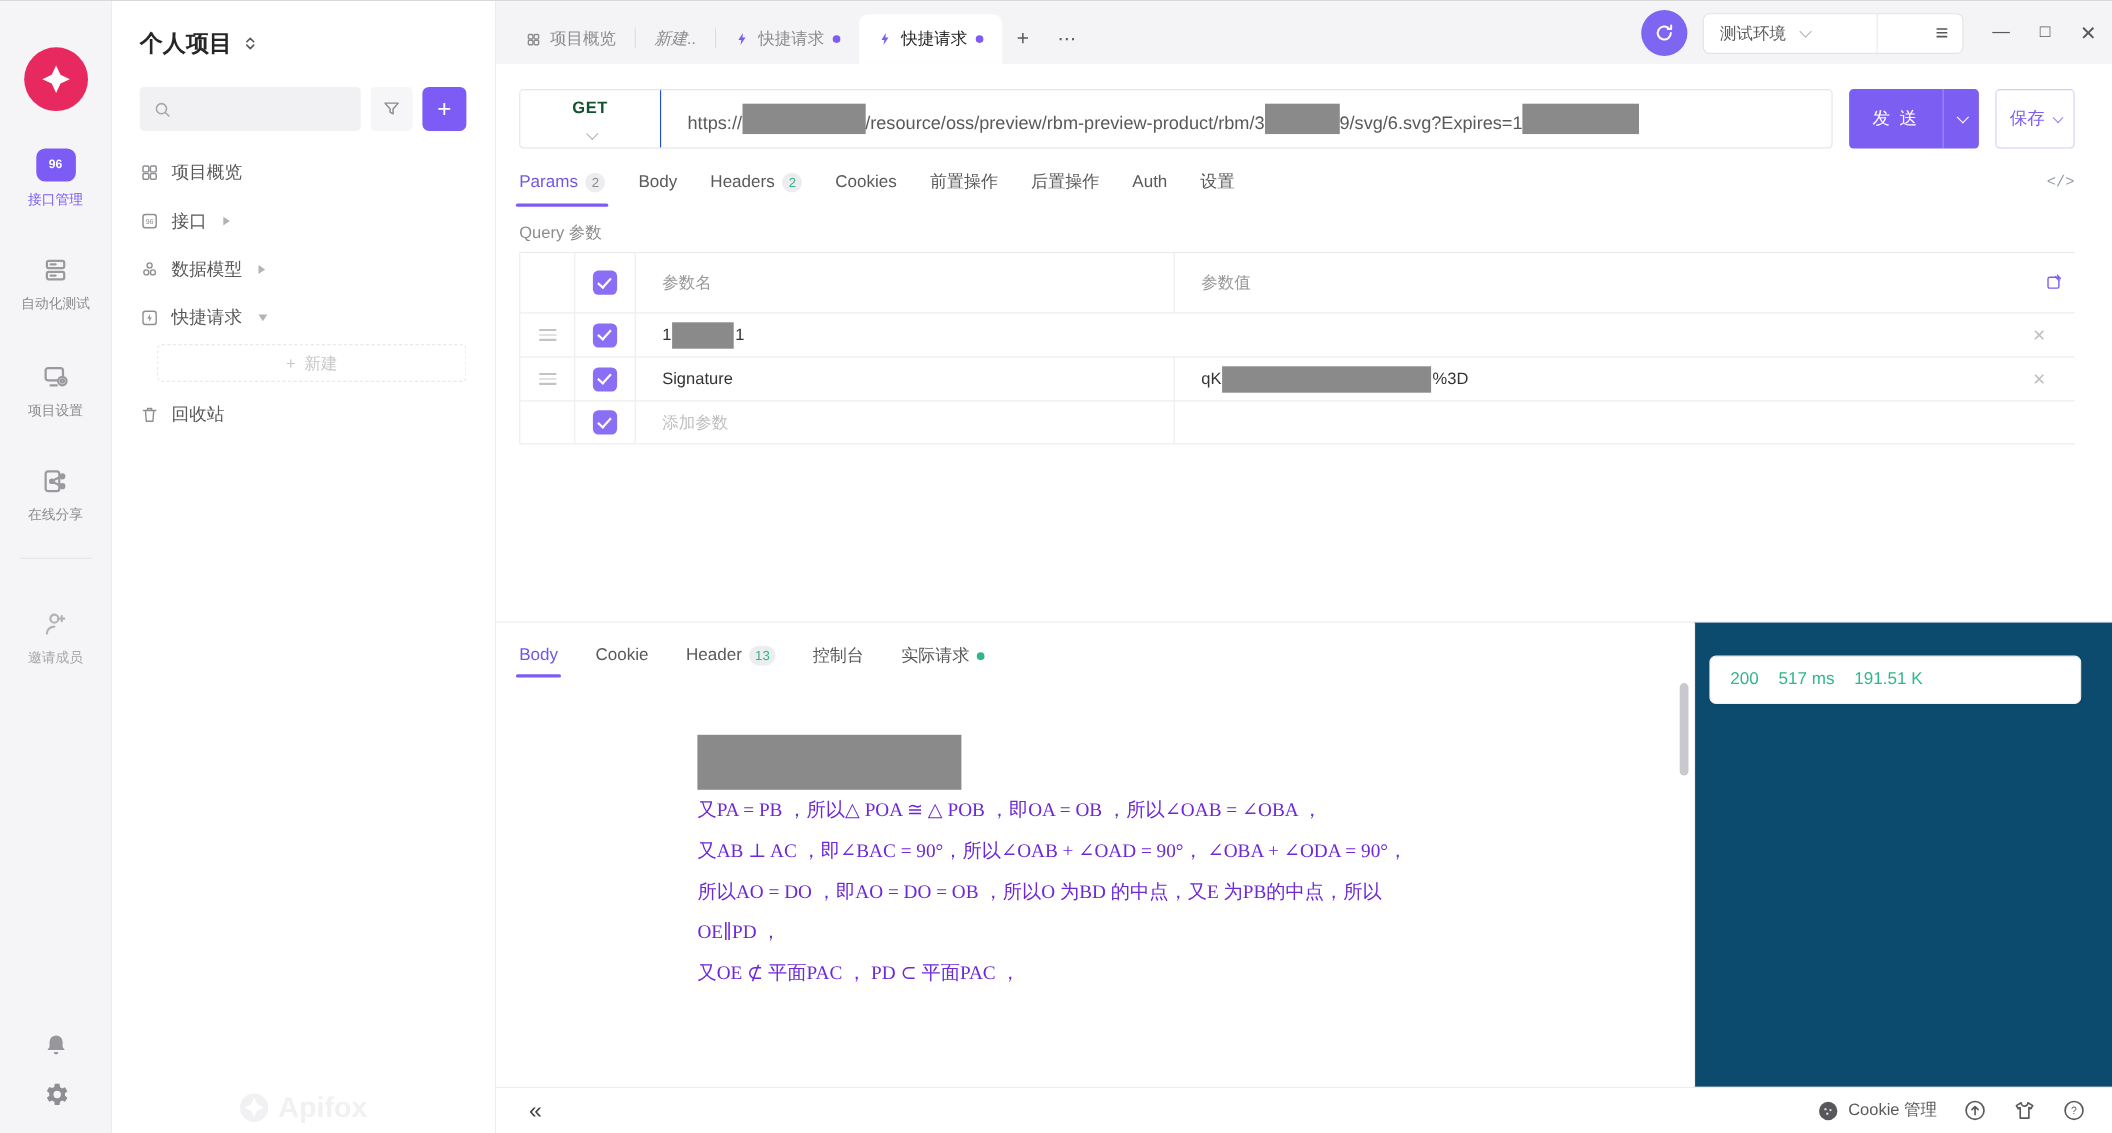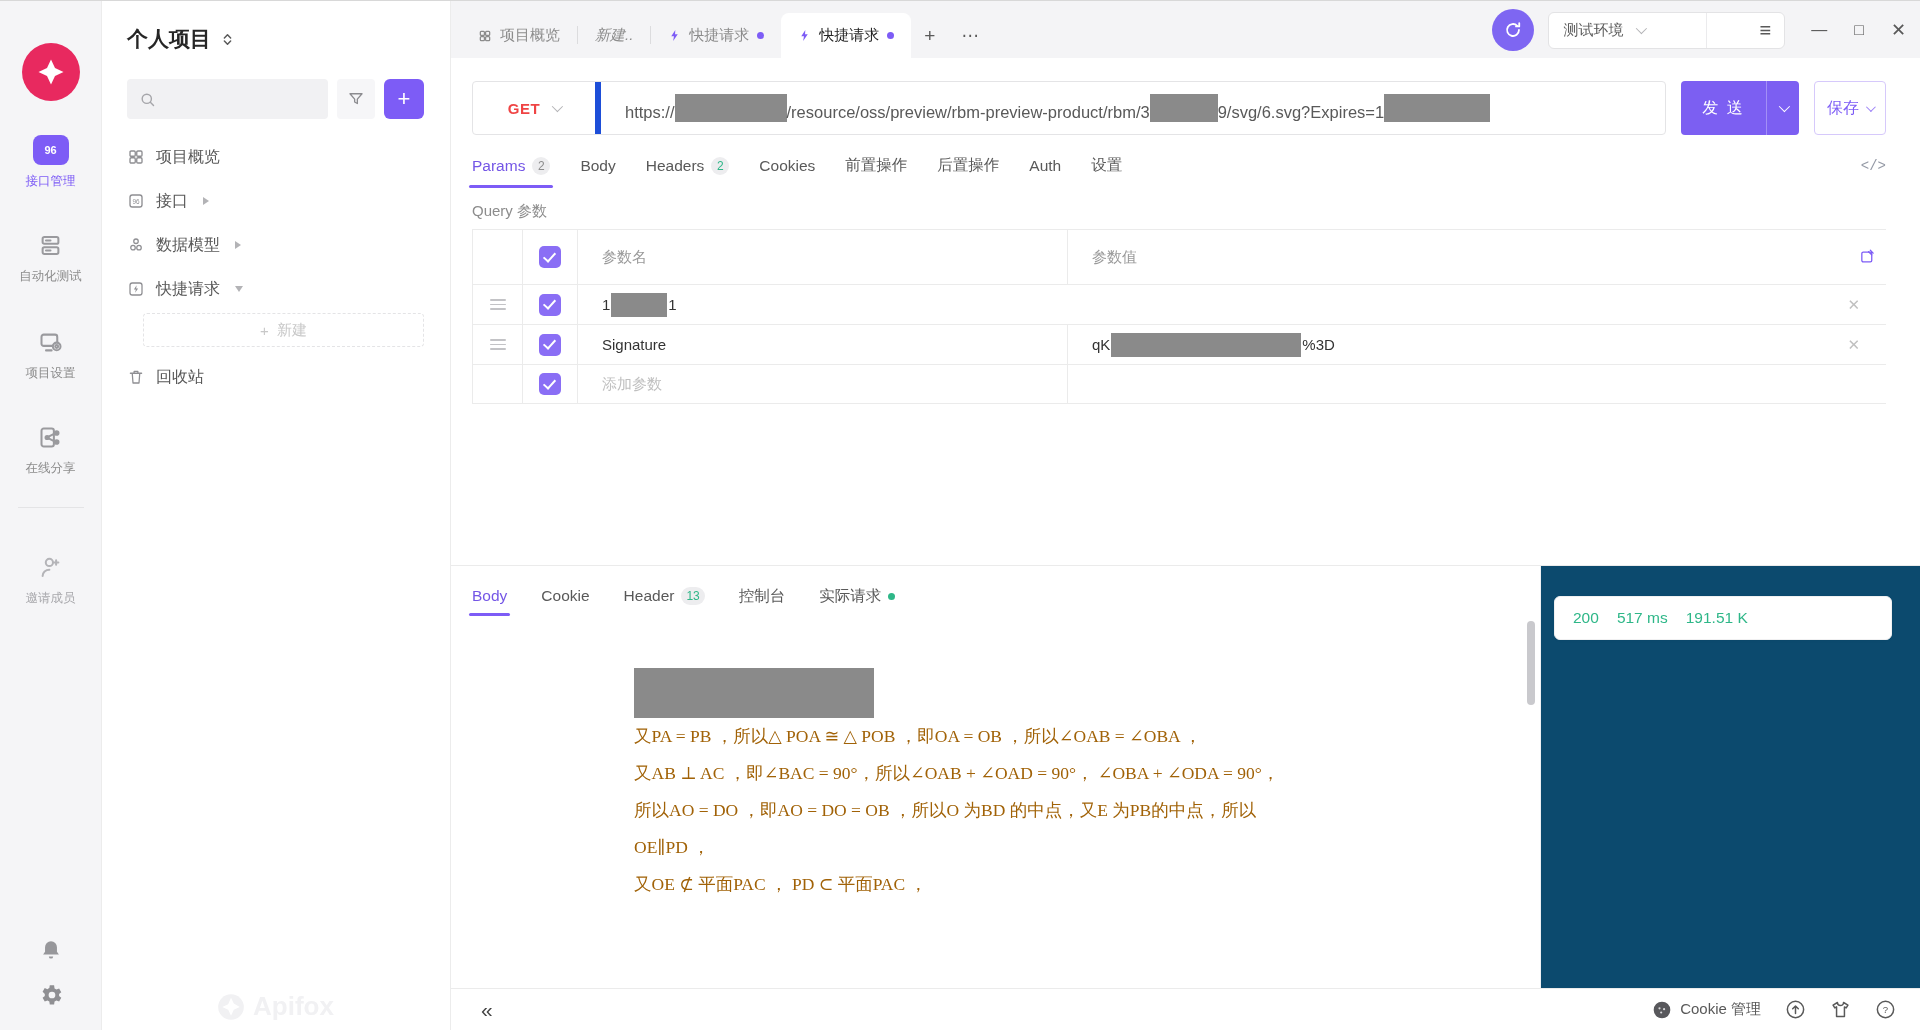--- a/index.html
+++ b/index.html
@@ -46,21 +46,21 @@
   .env-label { padding:0 12px 0 15px; font-size:15px; color:#595959; }
   .chev { width:8px; height:8px; border-right:1.6px solid #b3b3b6; border-bottom:1.6px solid #b3b3b6; transform:rotate(45deg) translateY(-2px); }
   .env-div { width:1px; height:35px; background:#ebebed; margin-left:12px; }
   .menu-glyph { padding:0 13px; font-size:20px; color:#595959; cursor:pointer; }
   .win-controls { display:flex; align-items:center; gap:27px; margin-left:12px; font-size:16px; color:#595959; }
   .win-controls span { cursor:pointer; }
 
   
   .urlrow { margin:23px 34px 0 21px; display:flex; gap:15px; flex-shrink:0; }
   .urlbox { flex:1; height:54px; border:1px solid #e4e4e6; border-radius:4px; background:#fff; display:flex; align-items:center; min-width:0; }
-  .method { width:128px; height:100%; border-right:6px solid #1d4ed8; display:flex; align-items:center; justify-content:center; gap:12px; color:#ef4444; font-weight:bold; font-size:15px; letter-spacing:.5px; cursor:pointer; }
+  .method { width:128px; height:100%; border-right:1px solid #1d4ed8; display:flex; align-items:center; justify-content:center; gap:12px; color:#14532d; font-weight:bold; font-size:15px; letter-spacing:.5px; cursor:pointer;flex-direction:column; }
   .urltext { flex:1; padding:0 18px 0 24px; font-size:16.5px; color:#595959; white-space:nowrap; overflow:hidden; display:flex; align-items:flex-end; }
   .redact { display:inline-block; height:28px; background:#8a8a8a; vertical-align:middle; flex-shrink:0; }
   .send-btn { width:118px; height:54px; background:#7c5ff2; border-radius:4px; color:#fff; font-size:16px; display:flex; align-items:stretch; cursor:pointer; }
   .send-main { flex:1; display:flex; align-items:center; justify-content:center; letter-spacing:2px; }
   .send-sep { width:1px; background:rgba(255,255,255,.3); }
   .send-caret { width:32px; display:flex; align-items:center; justify-content:center; }
   .send-caret .chev { border-color:#fff; }
   .save-btn { width:72px; height:54px; border:1px solid #d6c9fb; border-radius:4px; background:#fff; color:#7d5cf6; font-size:16px; display:flex; align-items:center; justify-content:center; gap:7px; cursor:pointer; }
   .save-btn .chev { border-color:#9c82f7; width:7px; height:7px; }
 
@@ -98,21 +98,21 @@
 
   
   .respsplit { height:423px; border-top:1px solid #ebebeb; display:flex; flex-shrink:0; }
   .respleft { flex:1; min-width:0; display:flex; flex-direction:column; position:relative; }
   .resptabs { height:60px; display:flex; align-items:center; gap:34px; padding-left:21px; font-size:15.5px; color:#595959; flex-shrink:0; }
   .resptabs .rtab.active::after { bottom:-11px; }
   .gdot { width:7px; height:7px; border-radius:50%; background:#2eb788; }
   .respbody { flex:1; padding-left:183px; position:relative; overflow:hidden; }
   .redact-block { width:240px; height:50px; background:#8a8a8a; margin-top:42px; position:relative; }
   .ydot { position:absolute; left:-5px; bottom:9px; width:11px; height:11px; border-radius:50%; background:#f0b93c; z-index:-1; }
-  .mathline { font-family:"Liberation Serif","DejaVu Serif","DejaVu Sans",serif; font-size:17.5px; color:#a16207; line-height:37px; white-space:nowrap; }
+  .mathline { font-family:"Liberation Serif","DejaVu Serif","DejaVu Sans",serif; font-size:17.5px; color:#6d28d9; line-height:37px; white-space:nowrap; }
   .mathline:first-of-type { margin-top:8px; }
   .vscroll { position:absolute; right:5px; top:55px; width:8px; height:84px; border-radius:4px; background:#c9c9cd; }
   .respright { width:380px; background:#0c4a6e; border-left:1px solid #eef0f3; flex-shrink:0; }
   .statuscard { margin:30px 28px 0 13px; height:44px; background:#fff; border:1px solid #f0f0f1; border-radius:6px; box-shadow:0 1px 3px rgba(0,0,0,.03); display:flex; align-items:center; gap:18px; padding-left:18px; color:#2eb788; font-size:15.5px; }
 
   
   .footer { height:42px; border-top:1px solid #ebebeb; display:flex; align-items:center; padding:0 24px 0 30px; flex-shrink:0; }
   .collapse { font-size:21px; color:#444; cursor:pointer; line-height:1; }
   .foot-right { margin-left:auto; display:flex; align-items:center; gap:24px; color:#595959; }
   .cookie-mgr { display:flex; align-items:center; gap:8px; font-size:15px; cursor:pointer; }

